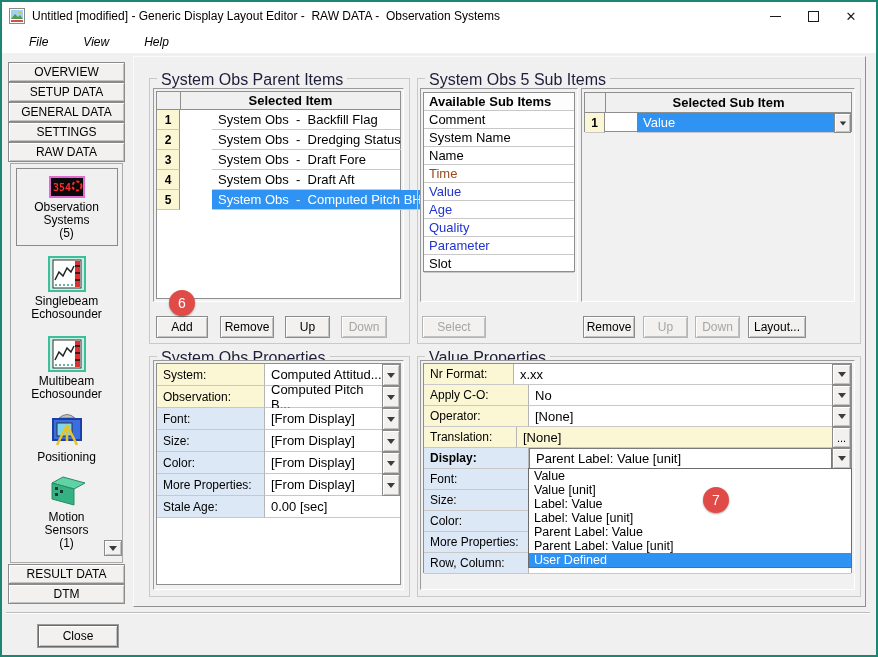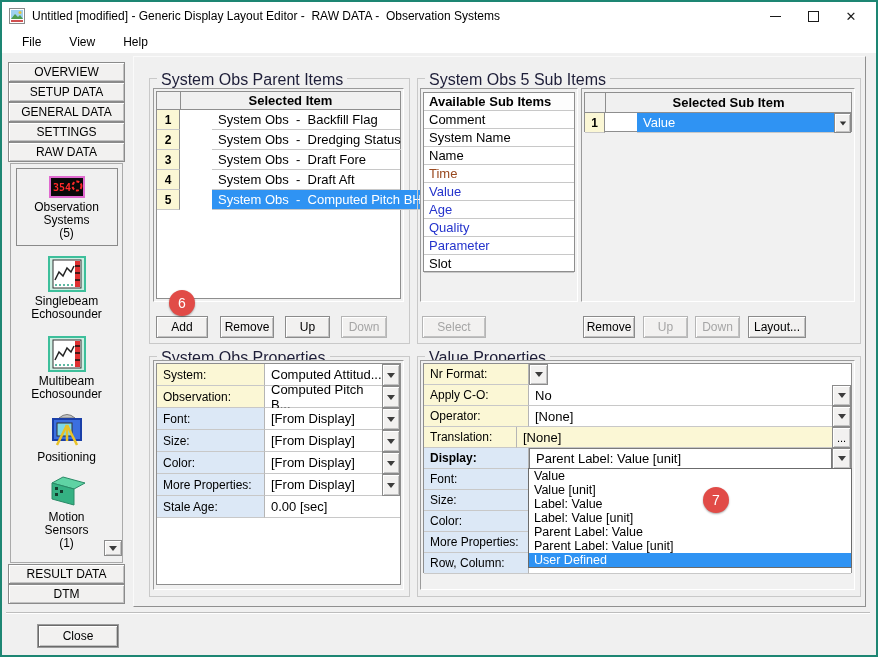--- a/index.html
+++ b/index.html
@@ -13,21 +13,21 @@
   .titlebar{position:absolute;left:2px;top:2px;right:2px;height:28px;background:#fff;display:flex;align-items:center;}
   .app-icon{margin-left:7px;width:16px;height:16px;flex:0 0 auto;}
   .title-text{margin-left:7px;font-size:12px;}
   .win-controls{position:absolute;right:6px;top:0;height:28px;display:flex;}
   .win-btn{width:38px;height:28px;display:flex;align-items:center;justify-content:center;}
   .glyph-min{width:11px;height:1px;background:#1a1a1a;}
   .glyph-max{width:9px;height:9px;border:1px solid #1a1a1a;}
   .glyph-close{font-size:13px;color:#1a1a1a;}
   
   .menubar{position:absolute;left:2px;top:30px;right:2px;height:23px;background:#fff;display:flex;align-items:center;font-size:12px;}
-  .menu-item{padding:3px 8px;margin-left:12px;}
+  .menu-item{padding:3px 8px;margin-left:19px;font-style:italic;}
   
   .btn{position:absolute;background:#f2f1f0;border:1px solid #8b8b8b;
     box-shadow:inset 1px 1px 0 #ffffff, inset -1px -1px 0 #c2c2c2;
     font-size:12px;display:flex;align-items:center;justify-content:center;box-sizing:border-box;}
   .btn.disabled{color:#a5a5a5;border-color:#b5b5b5;}
   .btn.default-btn{border:1px solid #6b6b6b;box-shadow:0 0 0 1px #9b9b9b,inset 1px 1px 0 #ffffff, inset -1px -1px 0 #c2c2c2;}
   
   .side-btn{left:8px;width:117px;height:20px;}
   .icon-panel{position:absolute;left:10px;top:163px;width:113px;height:400px;border:1px solid #aaaaaa;background:#f0f0f0;box-sizing:border-box;}
   .obs-frame{position:absolute;left:16px;top:168px;width:102px;height:78px;border:1px solid #8a8a8a;box-sizing:border-box;}
@@ -321,21 +321,22 @@
       <div class="glabel tone-blue" style="width:108px;">Stale Age:</div>
       <div class="gval">0.00 [sec]</div>
     </div>
   </div>
 
   <div class="groupbox" style="left:417px;top:356px;width:444px;height:241px;"></div>
   <span class="group-label" style="left:425px;top:349px;">Value Properties</span>
   <div class="sunken" style="left:420px;top:360px;width:435px;height:230px;"></div>
   <div class="tablebox" style="left:423px;top:363px;width:429px;height:210px;">
     <div class="grow" style="top:0;height:21px;">
-      <div class="glabel tone-yellow" style="width:105px;">Nr Format:</div>
+      <div class="glabel tone-yellow" style="width:90px;">Nr Format:</div>
+      <div class="gval">x.xx</div>
       <div class="mini-btn" style="width:19px;">
           <span class="tri-down"></span>
         </div>
     </div>
     <div class="grow" style="top:21px;height:21px;">
       <div class="glabel tone-yellow" style="width:105px;">Apply C-O:</div>
       <div class="gval">No</div>
       <div class="mini-btn" style="width:19px;">
           <span class="tri-down"></span>
         </div>

